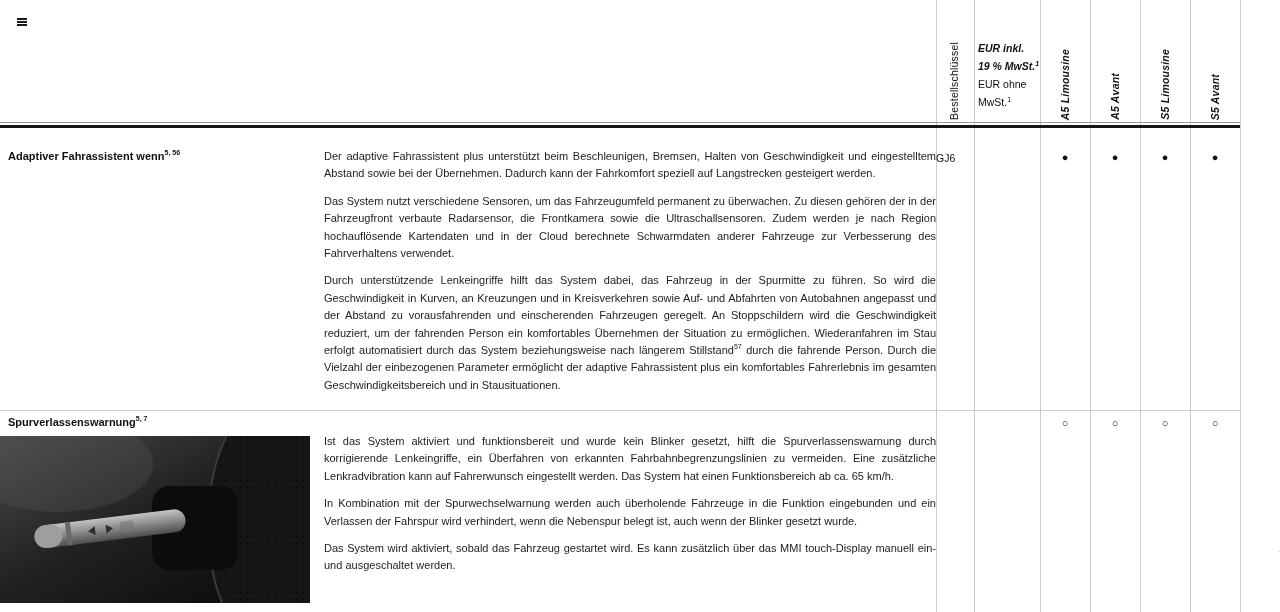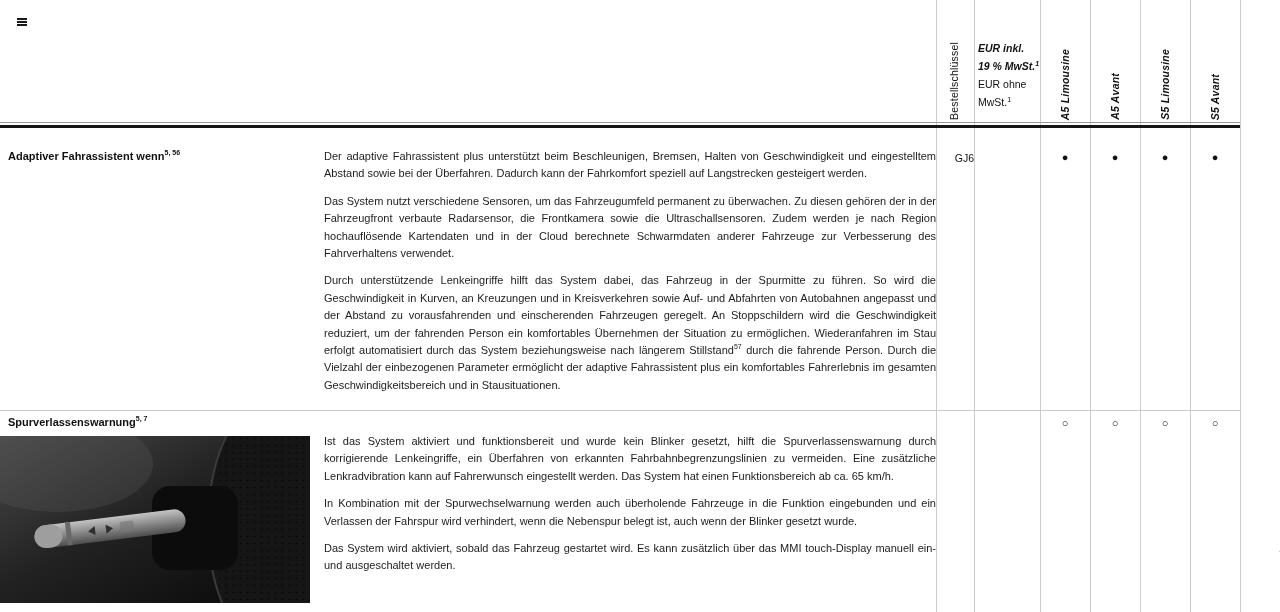--- a/index.html
+++ b/index.html
@@ -25,21 +25,21 @@
     color:#111;
     white-space:nowrap;
     letter-spacing:0.2px;
   }
   .bold { font-weight:bold;font-style:italic; }
   .eur-block { font-size:10.5px; line-height:18px; color:#111; }
   .feature-title { font-size:11px; font-weight:bold; color:#111; white-space:nowrap; }
   sup { font-size:7px; vertical-align:super; line-height:0; }
   .body-text { width:612px; font-size:11px; line-height:17.4px; text-align:justify; color:#1c1c1c; hyphens:auto; }
   .body-text p { margin:0 0 10px 0; }
-  .code-cell { width:38px; text-align:right; font-size:10.5px; color:#111; }
+  .code-cell { width:38px; text-align:left; font-size:10.5px; color:#111; }
   .dot-cell  { width:50px; text-align:center; font-size:11px; color:#111; }
   .page-num  { font-size:13.5px; color:#111; width:32px; text-align:center; }
   .mini-flag { width:10px; height:8px; display:flex; flex-direction:column; justify-content:space-between; }
   .mini-flag .stripe { height:2px; background:#17171c; }
   .photo-frame { width:310px; height:167px; overflow:hidden; background:#0a0a0a; }
 </style>
 </head>
 <body>
 
 <div class="vline" style="left:936px"></div>
@@ -71,21 +71,21 @@
 <span class="vlabel bold" style="left:1209px; bottom:492px;">S5 Avant</span>
 
 <div class="rule-thin"></div>
 <div class="rule-thick"></div>
 
 <div class="feature-title abs" style="left:8px; top:150px;">
   <span>Adaptiver Fahrassistent wenn</span><sup>5, 56</sup>
 </div>
 
 <div class="body-text abs" style="left:324px; top:148px;">
-  <p><span>Der adaptive Fahrassistent plus unterstützt beim Beschleunigen, Bremsen, Halten von Geschwindigkeit und eingestelltem Abstand sowie bei der Überfahren. Dadurch kann der Fahrkomfort speziell auf Langstrecken gesteigert werden.</span></p>
+  <p><span>Der adaptive Fahrassistent plus unterstützt beim Beschleunigen, Bremsen, Halten von Geschwindigkeit und eingestelltem Abstand sowie bei der Übernehmen. Dadurch kann der Fahrkomfort speziell auf Langstrecken gesteigert werden.</span></p>
   <p><span>Das System nutzt verschiedene Sensoren, um das Fahrzeugumfeld permanent zu überwachen. Zu diesen gehören der in der Fahrzeugfront verbaute Radarsensor, die Frontkamera sowie die Ultraschallsensoren. Zudem werden je nach Region hochauflösende Kartendaten und in der Cloud berechnete Schwarmdaten anderer Fahrzeuge zur Verbesserung des Fahrverhaltens verwendet.</span></p>
   <p><span>Durch unterstützende Lenkeingriffe hilft das System dabei, das Fahrzeug in der Spurmitte zu führen. So wird die Geschwindigkeit in Kurven, an Kreuzungen und in Kreisverkehren sowie Auf- und Abfahrten von Autobahnen angepasst und der Abstand zu vorausfahrenden und einscherenden Fahrzeugen geregelt. An Stoppschildern wird die Geschwindigkeit reduziert, um der fahrenden Person ein komfortables Übernehmen der Situation zu ermöglichen. Wiederanfahren im Stau erfolgt automatisiert durch das System beziehungsweise nach längerem Stillstand</span><sup>57</sup><span> durch die fahrende Person. Durch die Vielzahl der einbezogenen Parameter ermöglicht der adaptive Fahrassistent plus ein komfortables Fahrerlebnis im gesamten Geschwindigkeitsbereich und in Stausituationen.</span></p>
 </div>
 
 <div class="code-cell abs" style="left:936px; top:152px;">GJ6</div>
 
 <div class="dot-cell abs" style="left:1040px; top:151px;">●</div>
 <div class="dot-cell abs" style="left:1090px; top:151px;">●</div>
 <div class="dot-cell abs" style="left:1140px; top:151px;">●</div>
 <div class="dot-cell abs" style="left:1190px; top:151px;">●</div>

